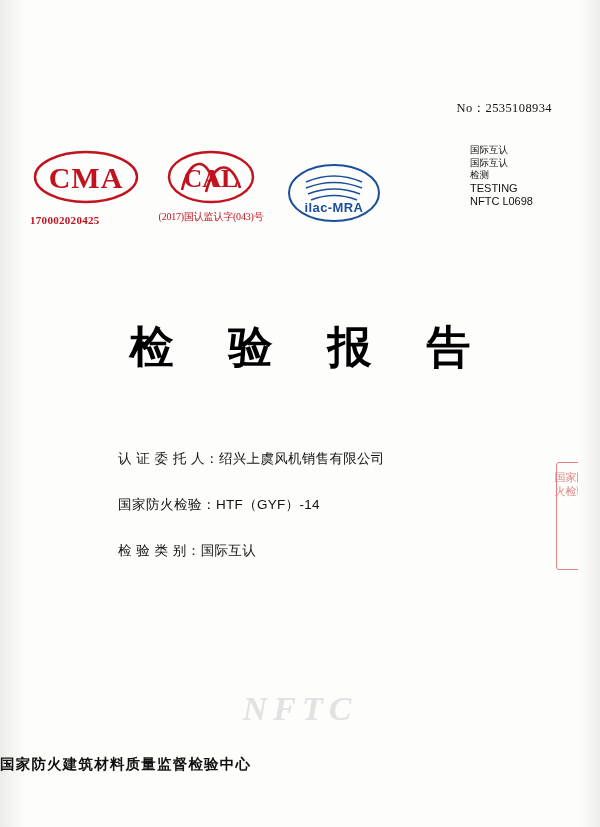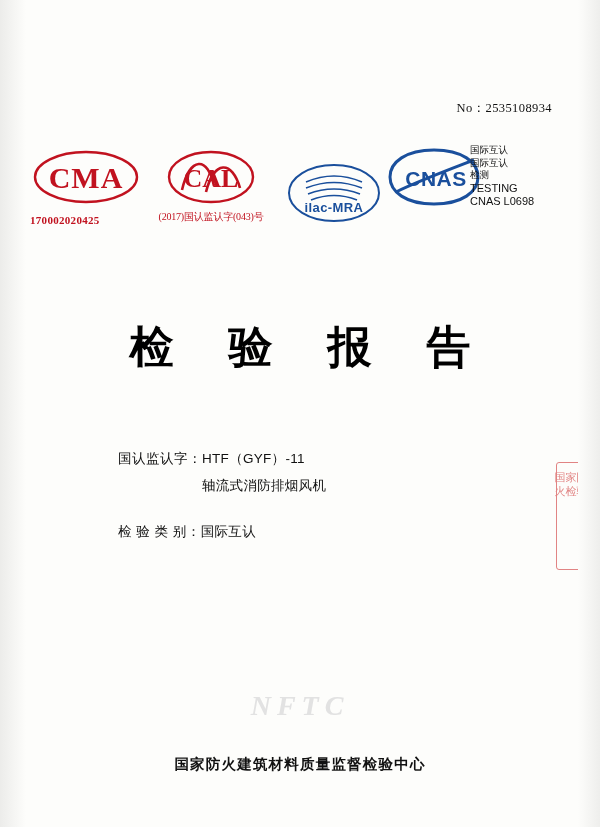--- a/index.html
+++ b/index.html
@@ -187,33 +187,33 @@
   
   .watermark {
     position: absolute;
     top: 690px;
     left: 0;
     width: 600px;
     text-align: center;
     font-family: "Liberation Serif", serif;
     font-style: italic;
     font-weight: bold;
-    font-size: 28px;
+    font-size: 34px;
     letter-spacing: 6px;
     color: #e2e2e2;
     user-select: none;
   }
 
   
   .footer {
     position: absolute;
     top: 755px;
     left: 0;
     width: 600px;
-    text-align: center;
+    text-align: left;
     font-size: 14.5px;
     font-weight: bold;
     letter-spacing: 1.2px;
     color: #111;
   }
 
   
   .side-stamp {
     position: absolute;
     right: 10px;
@@ -279,48 +279,44 @@
         <g stroke="#1a4f9c" fill="none" stroke-width="1.6">
           <path d="M20 20 q28 -12 56 0"></path>
           <path d="M20 26 q28 -11 56 0"></path>
           <path d="M22 32 q26 -10 52 0"></path>
           <path d="M25 38 q23 -9 46 0"></path>
         </g>
         <text x="48" y="50" text-anchor="middle" font-family="Liberation Sans, sans-serif" font-size="13" font-weight="bold" fill="#1a4f9c" letter-spacing="0.4">ilac-MRA</text>
       </svg>
     </div>
 
-    <div class="cnas">
-      <svg width="96" height="62" viewBox="0 0 96 62" xmlns="http://www.w3.org/2000/svg">
-        <path d="M48 4 C20 4, 4 16, 4 31 C4 46, 20 58, 48 58 C76 58, 92 46, 92 31 C92 16, 76 4, 48 4 Z" fill="none" stroke="#1a4f9c" stroke-width="3"></path>
-        <path d="M10 46 C30 36, 62 24, 88 14" fill="none" stroke="#1a4f9c" stroke-width="3"></path>
-        <text x="50" y="40" text-anchor="middle" font-family="Liberation Sans, sans-serif" font-size="21" font-weight="bold" fill="#1a4f9c" letter-spacing="0.5">CNAS</text>
-      </svg>
-    </div>
 
     <div class="cnas-info">
       <div>国际互认</div>
       <div>国际互认</div>
       <div>检测</div>
       <div class="bold">TESTING</div>
-      <div class="bold">CNAS L0698</div>
+      <div class="bold">NFTC L0698</div>
     </div>
 
   </div>
 
   <div class="doc-title">检 验 报 告</div>
 
   <div class="fields">
 
-
     <div class="field-row">
-      <span class="field-label">国认监认字：</span>
+      <span class="field-label">认 证 委 托 人：</span>
+      <span class="field-value">绍兴上虞风机销售有限公司</span>
+    </div>
+
+    <div class="field-row">
+      <span class="field-label">国家防火检验：</span>
       <span class="field-value">
-        <span>HTF（GYF）-11</span>
-        <span class="line2">轴流式消防排烟风机</span>
+        <span>HTF（GYF）-14</span>
       </span>
     </div>
 
     <div class="field-row">
       <span class="field-label">检 验 类 别：</span>
       <span class="field-value">国际互认</span>
     </div>
 
   </div>
 

